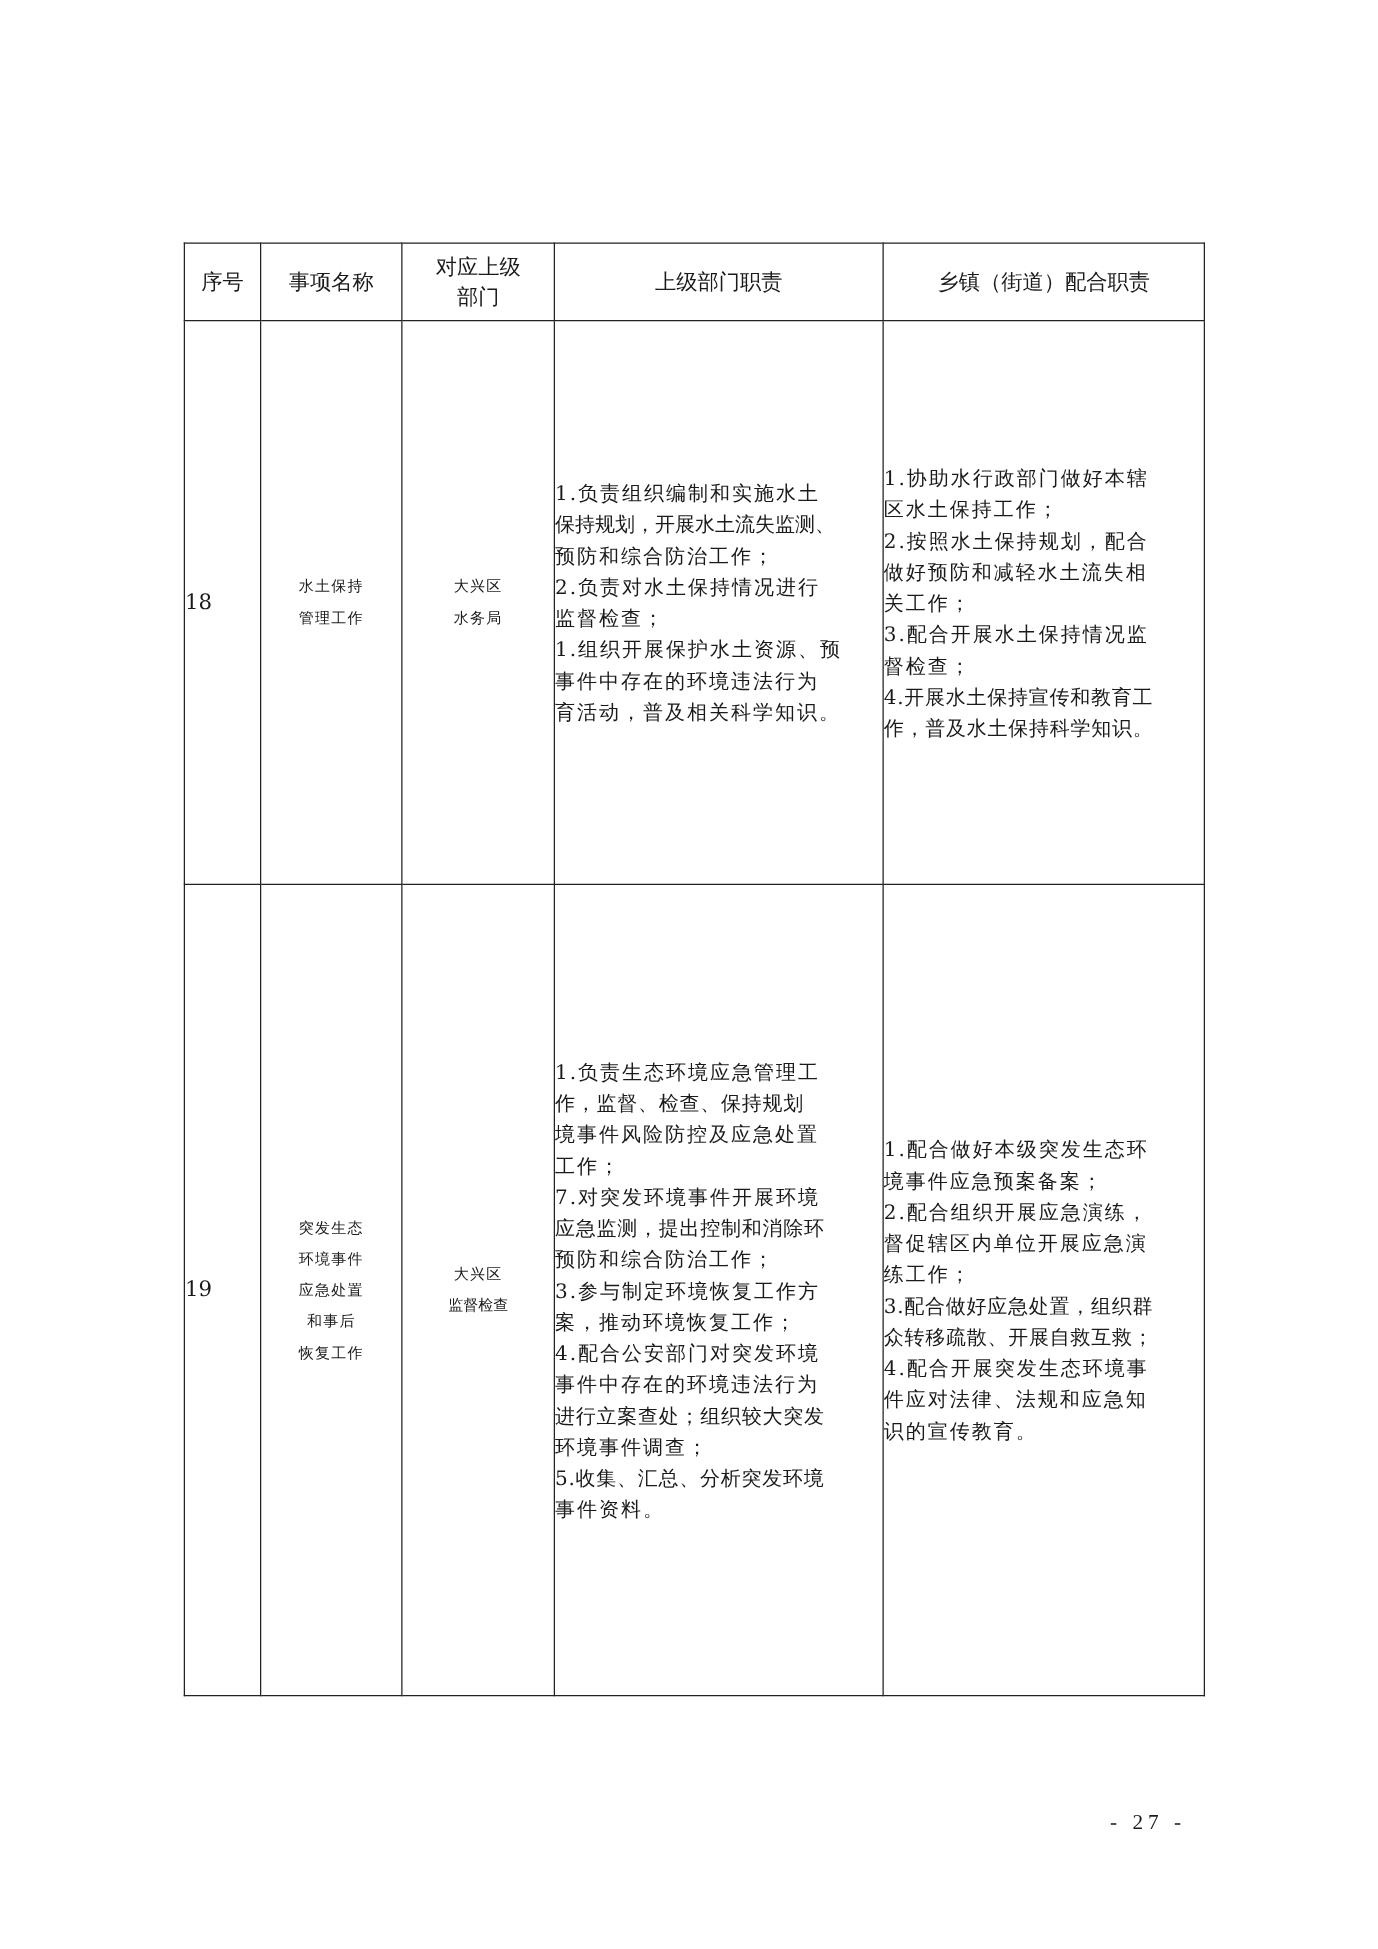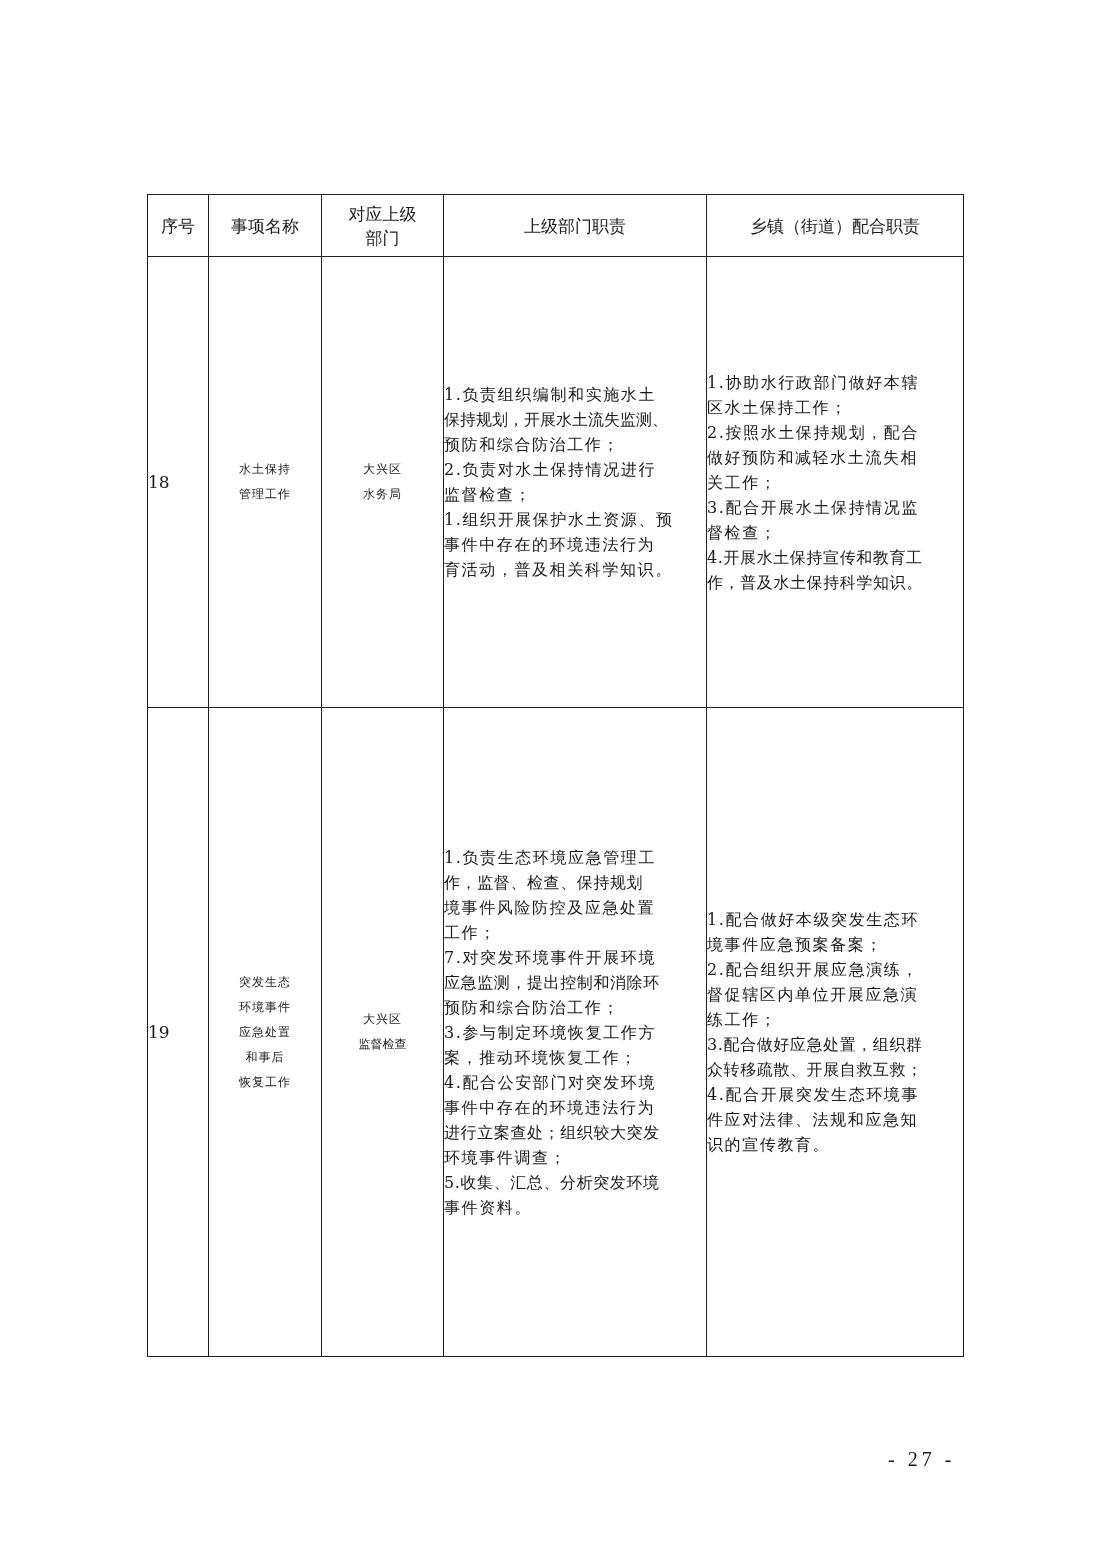--- a/index.html
+++ b/index.html
@@ -7,21 +7,21 @@
          font-family: "DejaVu Serif", "Liberation Serif", serif; color: #1a1a1a; }
   table.duty { position: absolute; left: 147px; top: 194px; width: 816px;
                border-collapse: collapse; table-layout: fixed; }
   table.duty td, table.duty th { border: 1.3px solid #222; padding: 0; vertical-align: middle; }
   th { font-family: "DejaVu Sans", "Liberation Sans", sans-serif; font-weight: normal;
        font-size: 17px; text-align: center; line-height: 24px; height: 61px; }
   td.num { text-align: left; font-size: 17px; }
   td.center { text-align: center; font-size: 12px; line-height: 25px; letter-spacing: 1px; }
   td.text { font-size: 16px; line-height: 25px; padding: 0 8px 0 9px; letter-spacing: 1.6px; }
   .line { display: block; white-space: nowrap; }
-  .page-num { position: absolute; left: 888px; top: 1448px; font-size: 20px;
+  .page-num { position: absolute; left: 888px; top: 1448px; font-size: 17px;
               font-family: "Liberation Serif", "DejaVu Serif", serif; letter-spacing: 4px; }
 </style>
 </head>
 <body>
 
 <table class="duty">
   <colgroup>
     <col style="width:61px">
     <col style="width:113px">
     <col style="width:122px">

